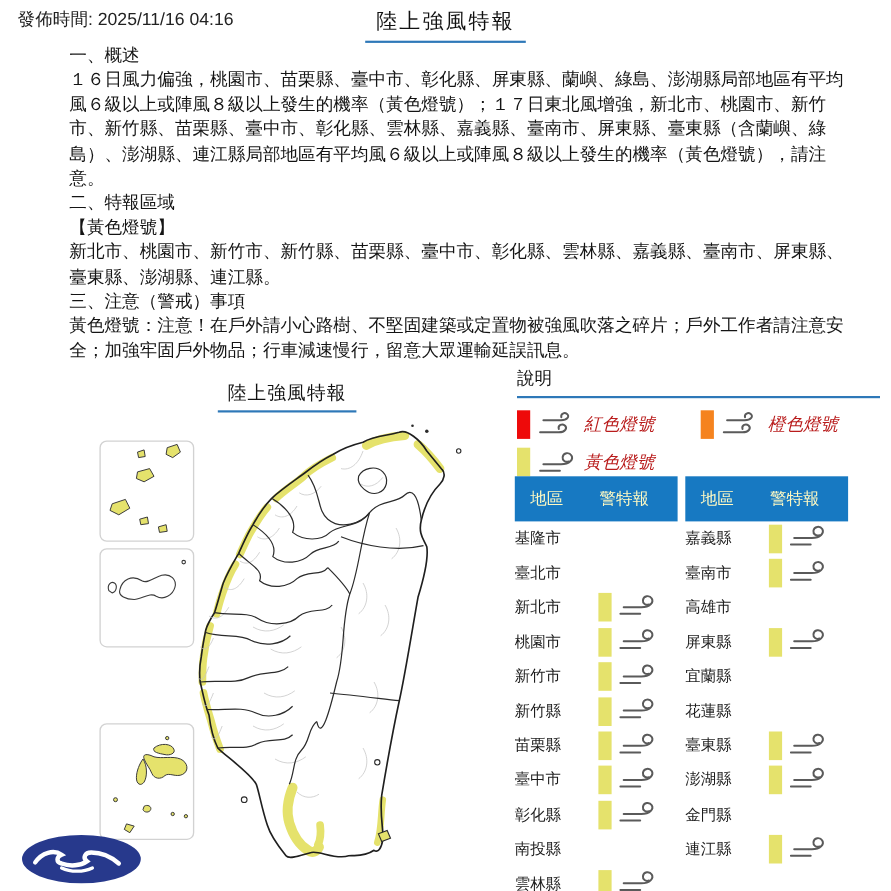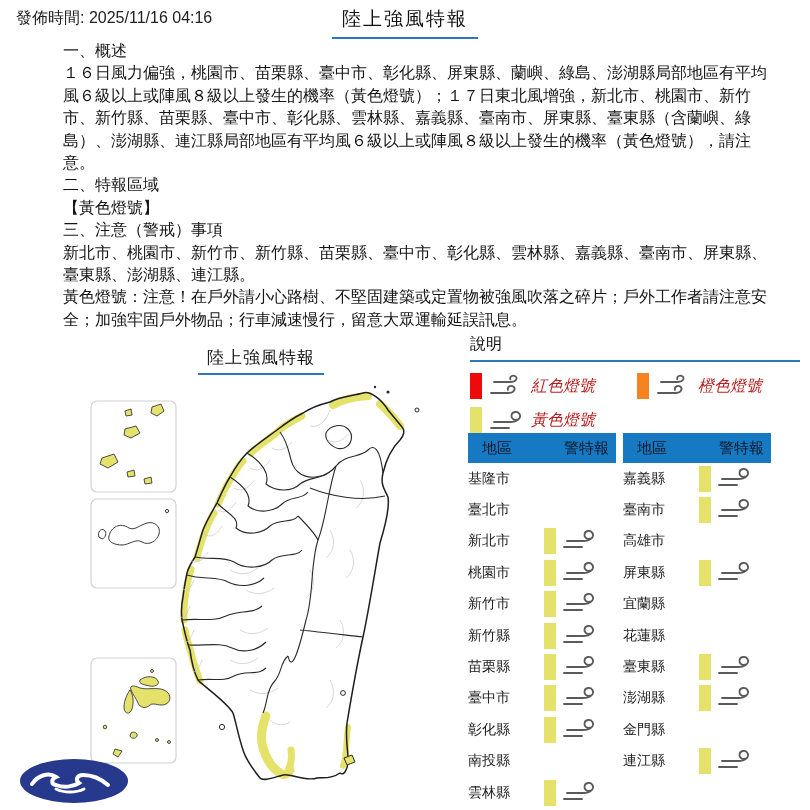--- a/index.html
+++ b/index.html
@@ -35,45 +35,45 @@
   .legend-item.c2{width:160px;}
   .swatch{width:12px;height:26px;margin-right:6px;flex:0 0 auto;}
   .wind-wrap{width:38px;height:24px;margin-right:5px;flex:0 0 auto;}
   .wind-svg path{stroke:#5a5a5a;stroke-width:1.8;fill:none;stroke-linecap:round;}
   .legend-label{font-size:16px;color:#b91c1c;font-style:italic;}
   
   .wtable{top:433px;width:148px;}
   .wtable.left{left:468px;}
   .wtable.right{left:623px;}
   .thead{
-    height:30px;background:#1779c2;color:#0f172a;font-size:15px;
+    height:41px;background:#1779c2;color:#fef9c3;font-size:15px;
     display:flex;align-items:center;
   }
   .thead .h-region{margin-left:14px;width:62px;}
-  .thead .h-warn{margin-left:20px;}
+  .thead .h-warn{margin-left:1px;}
   .trow{height:31.4px;display:flex;align-items:center;}
   .trow .region{font-size:14px;width:76px;flex:0 0 auto;color:#1c1c1c;}
   .badge{display:flex;align-items:center;}
   .badge .bar{width:12px;height:26px;background:#e5e26c;margin-right:5px;}
 </style>
 </head>
 <body>
 
 <div class="abs publish">發佈時間: 2025/11/16 04:16</div>
 <div class="abs title-wrap">
   <span>陸上強風特報</span>
 </div>
 
 <div class="abs bulletin">
   <div>一、概述</div>
   <div>１６日風力偏強，桃園市、苗栗縣、臺中市、彰化縣、屏東縣、蘭嶼、綠島、澎湖縣局部地區有平均風６級以上或陣風８級以上發生的機率（黃色燈號）；１７日東北風增強，新北市、桃園市、新竹市、新竹縣、苗栗縣、臺中市、彰化縣、雲林縣、嘉義縣、臺南市、屏東縣、臺東縣（含蘭嶼、綠島）、澎湖縣、連江縣局部地區有平均風６級以上或陣風８級以上發生的機率（黃色燈號），請注意。</div>
   <div>二、特報區域</div>
   <div>【黃色燈號】</div>
+  <div>新北市、桃園市、新竹市、新竹縣、苗栗縣、臺中市、彰化縣、雲林縣、嘉義縣、臺南市、屏東縣、臺東縣、澎湖縣、連江縣。</div>
   <div>三、注意（警戒）事項</div>
-  <div>新北市、桃園市、新竹市、新竹縣、苗栗縣、臺中市、彰化縣、雲林縣、嘉義縣、臺南市、屏東縣、臺東縣、澎湖縣、連江縣。</div>
   <div>黃色燈號：注意！在戶外請小心路樹、不堅固建築或定置物被強風吹落之碎片；戶外工作者請注意安全；加強牢固戶外物品；行車減速慢行，留意大眾運輸延誤訊息。</div>
 </div>
 
 <div class="abs map-title">陸上強風特報</div>
 
 <svg id="map-svg" width="430" height="480" viewBox="0 0 430 480" xmlns="http://www.w3.org/2000/svg">
 
   <g>
     <rect x="61" y="71" width="85" height="91" rx="6" fill="#ffffff" stroke="#d2d2d2" stroke-width="1.2"></rect>
     <g fill="#e5e26c" stroke="#3a3a3a" stroke-width="0.9">

